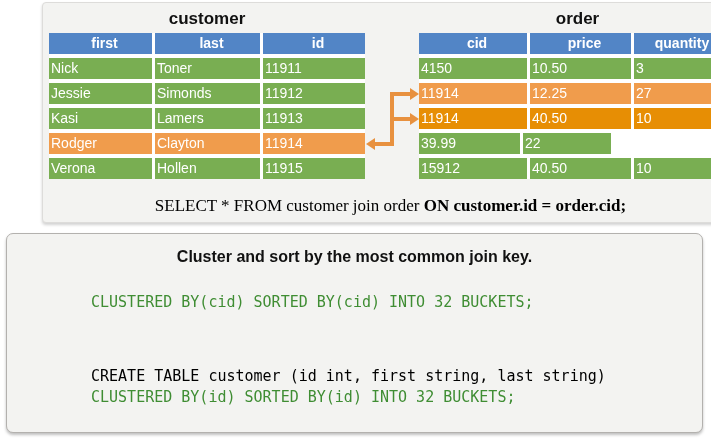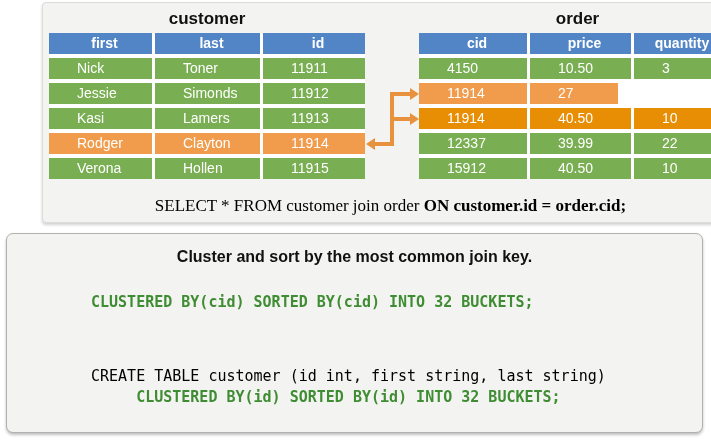--- a/index.html
+++ b/index.html
@@ -28,21 +28,21 @@
   .title-order{left:376px;width:317px;}
   .join-table{
     position:absolute;top:30px;display:flex;flex-direction:column;gap:4px;
     background:#ffffff;
   }
   .join-table.customer{left:6px;}
   .join-table.order{left:376px;}
   .trow{display:flex;gap:3px;}
   .cell{
     height:21px;line-height:21px;font-size:14px;color:#fff;
-    padding-left:28px;box-sizing:border-box;overflow:hidden;white-space:nowrap;
+    padding-left:2px;box-sizing:border-box;overflow:hidden;white-space:nowrap;
   }
   .thead .cell{
     background:var(--blue_header,#5285c6);font-weight:bold;text-align:center;padding-left:8px;
   }
   .trow.green .cell{background:var(--green_row,#79ae52);}
   .trow.orange-light .cell{background:var(--orange_light,#f09c4c);}
   .trow.orange-dark .cell{background:var(--orange_dark,#e78e04);}
   .customer .c0{width:103px;} .customer .c1{width:105px;} .customer .c2{width:102px;}
   .order .c0{width:108px;} .order .c1{width:101px;} .order .c2{width:88px;}
   
@@ -66,21 +66,21 @@
     position:absolute;left:0;width:100%;top:14px;text-align:center;
     font-size:16px;font-weight:bold;color:#111;
   }
   .code-block{
     position:absolute;left:84px;
     font-family:"DejaVu Sans Mono", monospace;font-size:15px;line-height:21px;
     color:#000;white-space:pre;
   }
   .code-block.b1{top:58px;}
   .code-block.b2{top:132px;}
-  .code-clustered{color:var(--code_green,#3f8d33);font-weight:bold;text-align:center;}
+  .code-clustered{color:var(--code_green,#3f8d33);font-weight:normal;}
 </style>
 </head>
 <body>
 
 <div class="panel top">
 
   <div class="table-title title-customer">customer</div>
   <div class="table-title title-order">order</div>
 
   <div class="join-table customer">
@@ -122,29 +122,29 @@
       <div class="cell c1">price</div>
       <div class="cell c2">quantity</div>
     </div>
     <div class="trow green">
       <div class="cell c0">4150</div>
       <div class="cell c1">10.50</div>
       <div class="cell c2">3</div>
     </div>
     <div class="trow orange-light">
       <div class="cell c0">11914</div>
+      <div class="cell c1">12.25</div>
       <div class="cell c2">27</div>
     </div>
     <div class="trow orange-dark">
       <div class="cell c0">11914</div>
       <div class="cell c1">40.50</div>
       <div class="cell c2">10</div>
     </div>
     <div class="trow green">
-      <div class="cell c0">12337</div>
       <div class="cell c1">39.99</div>
       <div class="cell c2">22</div>
     </div>
     <div class="trow green">
       <div class="cell c0">15912</div>
       <div class="cell c1">40.50</div>
       <div class="cell c2">10</div>
     </div>
   </div>
 

